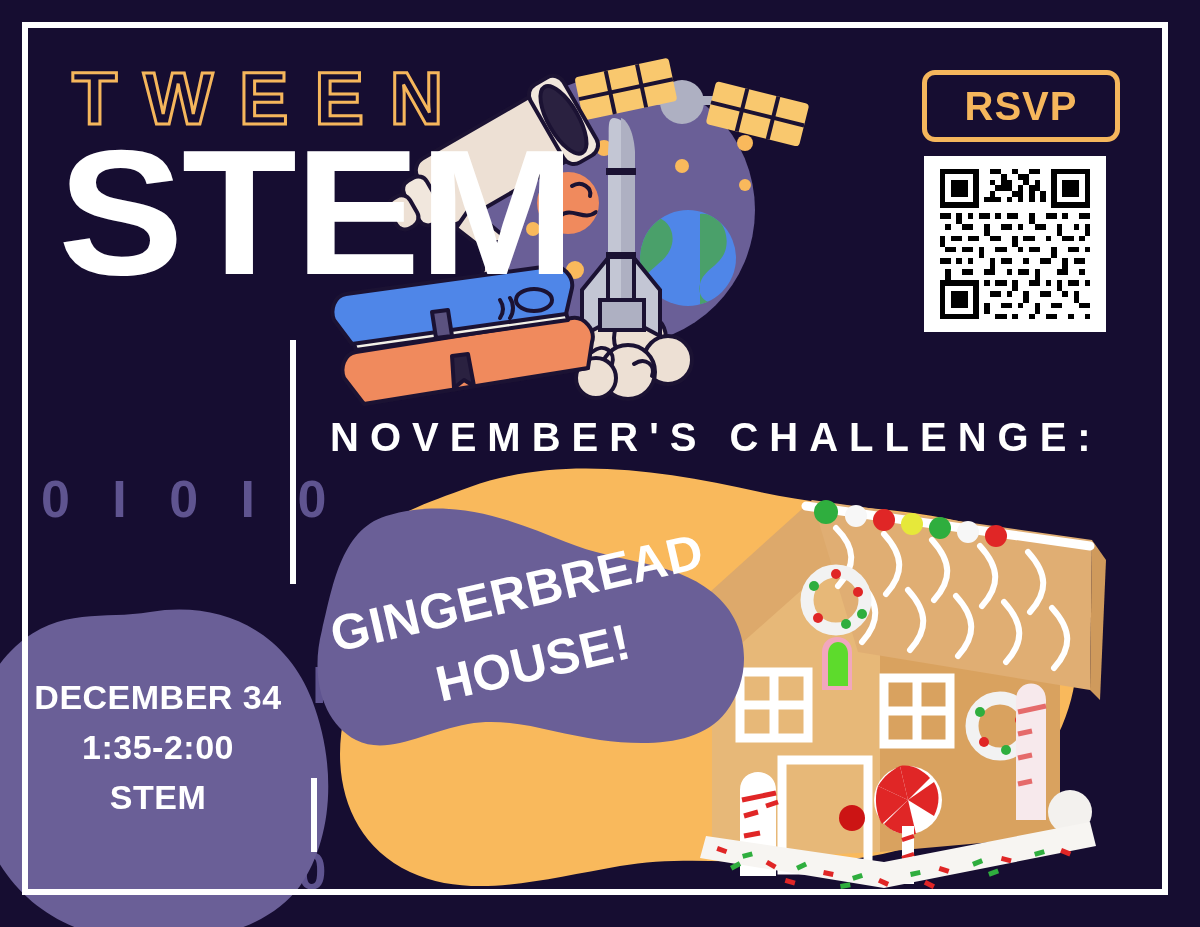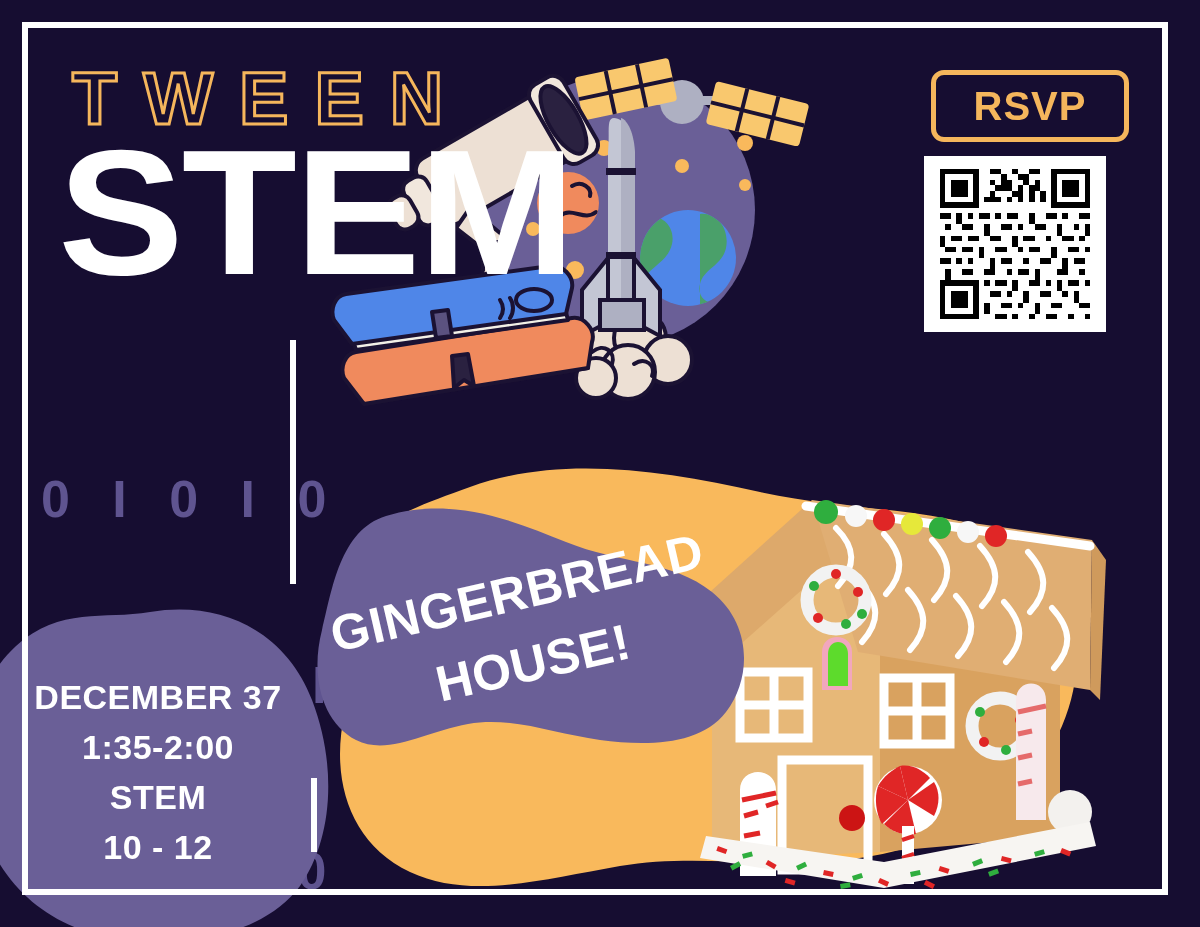--- a/index.html
+++ b/index.html
@@ -34,21 +34,21 @@
     position:absolute;left:58px;top:124px;z-index:21;
     font-size:178px;font-weight:700;letter-spacing:-2px;
     color:#ffffff;line-height:178px;
     transform:scaleX(1.06);transform-origin:left top;
     font-family:"Liberation Sans", sans-serif;
   }
   
   .rsvp-box{
     position:absolute;left:922px;top:70px;width:188px;height:62px;z-index:30;
     border:5px solid #f5b65c;border-radius:13px;
-    display:flex;align-items:center;justify-content:center;margin-left:9px;
+    display:flex;align-items:center;justify-content:center;
   }
   .rsvp-box span{
     color:#f5b65c;font-size:40px;font-weight:700;letter-spacing:1px;
     font-family:"Liberation Sans", sans-serif;
   }
   .qr{
     position:absolute;left:924px;top:156px;width:182px;height:176px;z-index:30;
     background:#ffffff;padding:7px;box-sizing:border-box;
   }
   .qr svg{display:block;width:100%;height:100%;}
@@ -523,27 +523,27 @@
         <rect x="11" y="27" width="2" height="1"></rect>
           <rect x="14" y="27" width="1" height="1"></rect>
         <rect x="17" y="27" width="1" height="1"></rect>
           <rect x="20" y="27" width="2" height="1"></rect>
         <rect x="24" y="27" width="1" height="1"></rect>
           <rect x="27" y="27" width="1" height="1"></rect>
       </g>
     </svg>
   </div>
 
+  <div class="challenge">NOVEMBER'S CHALLENGE:</div>
 
   <div class="gb-text">
     <div>GINGERBREAD</div>
     <div>HOUSE!</div>
   </div>
 
   <div class="datebox">
-    <div>DECEMBER 37</div>
+    <div>DECEMBER 34</div>
     <div>1:35-2:00</div>
     <div>STEM</div>
-    <div>10 - 12</div>
   </div>
 
   <div class="frame"></div>
 </div>
 
 </body></html>

